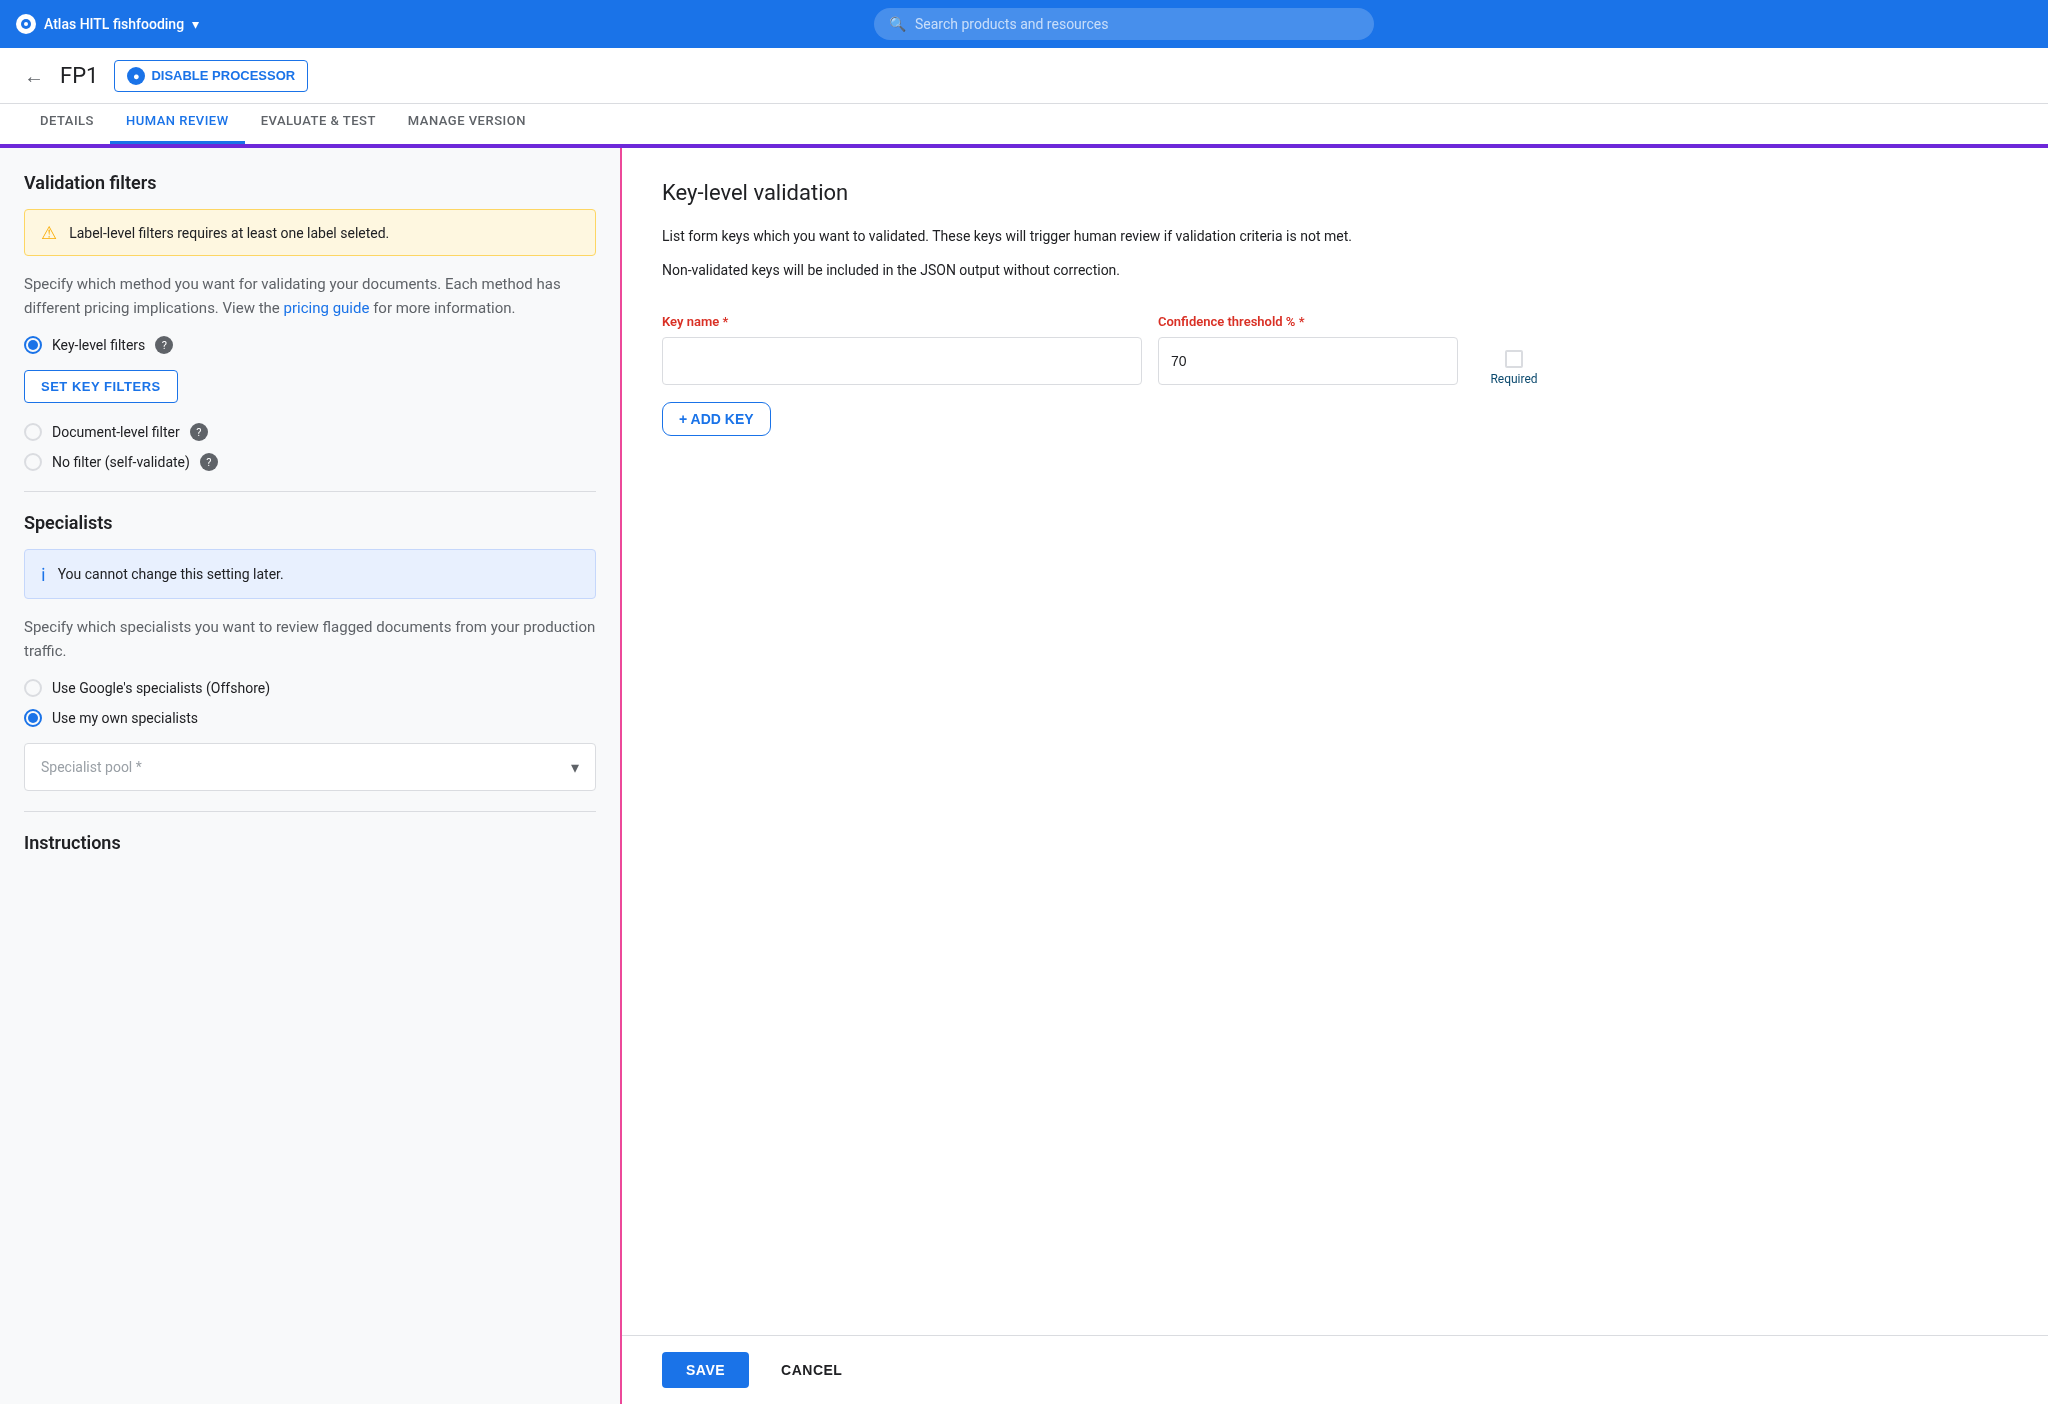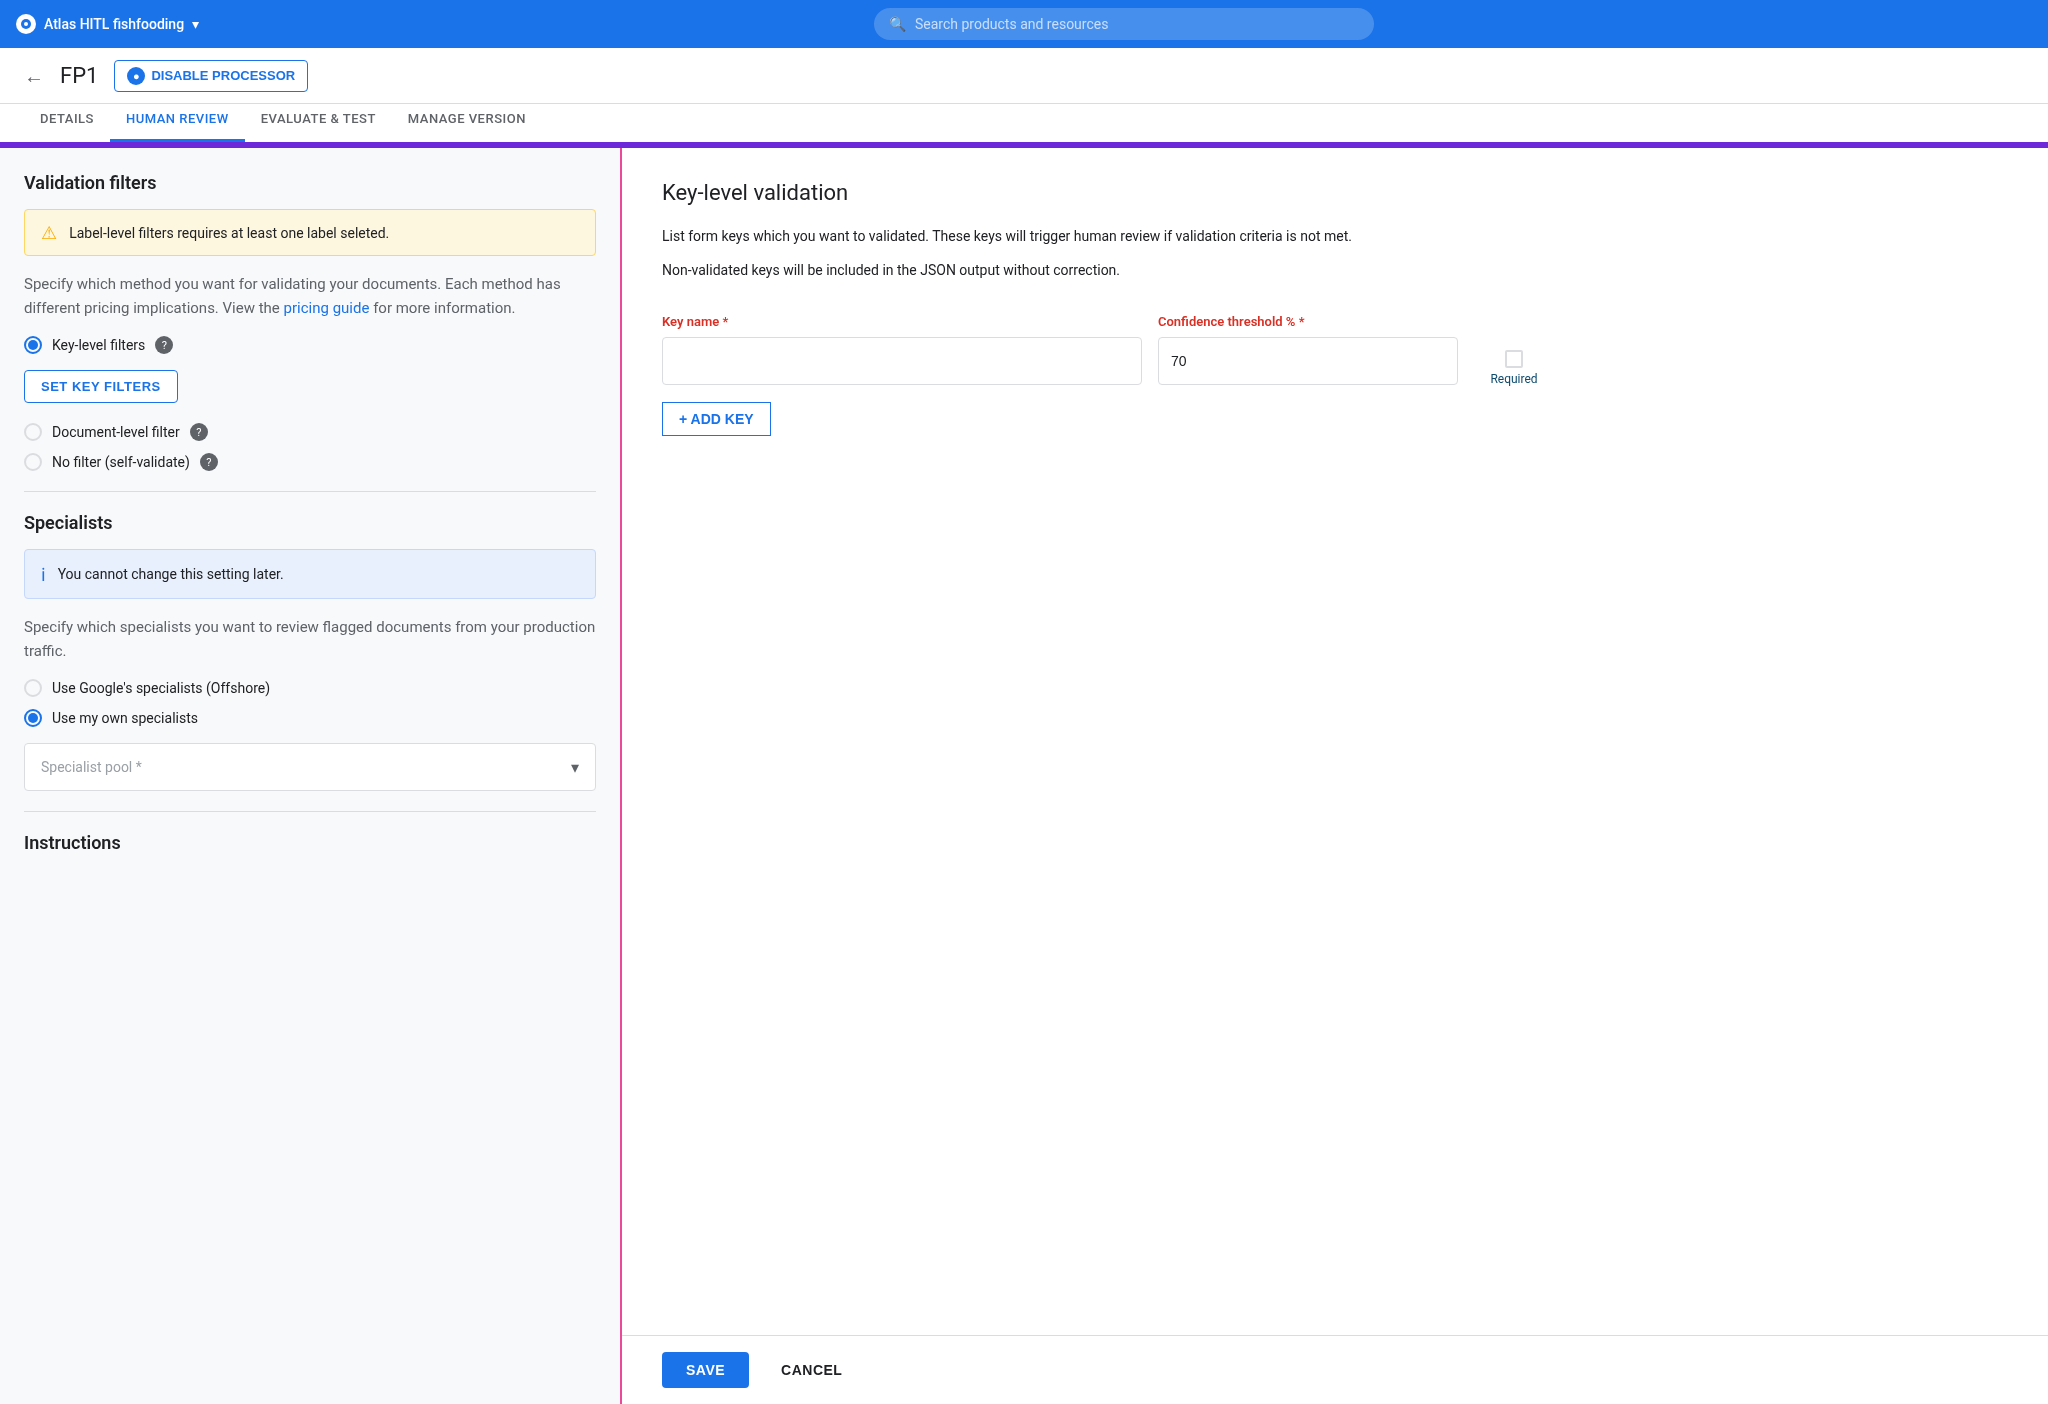--- a/index.html
+++ b/index.html
@@ -27,21 +27,21 @@
       border: 1.5px solid #1a73e8; border-radius: 4px;
       padding: 6px 12px; color: #1a73e8; font-size: 13px; font-weight: 600;
       cursor: pointer; background: white;
     }
     .disable-btn .icon { width: 18px; height: 18px; background: #1a73e8; border-radius: 50%; display: flex; align-items: center; justify-content: center; color: white; font-size: 11px; }
 
     
     .tabs {
       display: flex; align-items: flex-end;
       background: white; height: 44px; padding: 0 24px;
-      border-bottom: 6px solid #6d28d9;
+      border-bottom: 4px solid #6d28d9;
     }
     .tab {
       padding: 0 16px; height: 44px; display: flex; align-items: center;
       font-size: 13px; font-weight: 500; color: #5f6368; cursor: pointer;
       border-bottom: 3px solid transparent; letter-spacing: 0.5px;
     }
     .tab.active { color: #1a73e8; border-bottom-color: #1a73e8; }
 
     
     .main-layout { display: flex; height: calc(100vh - 148px); }
@@ -125,21 +125,21 @@
     .checkbox-wrapper { padding-top: 36px; display: flex; flex-direction: column; align-items: center; gap: 4px; }
     .checkbox {
       width: 18px; height: 18px; border: 2px solid #dadce0; border-radius: 2px;
       background: white; cursor: pointer; flex-shrink: 0;
     }
     .checkbox-label { font-size: 12px; color: #0c4a6e; }
 
     .add-key-btn {
       display: flex; align-items: center; gap: 6px;
       color: #1a73e8; font-size: 14px; font-weight: 600; cursor: pointer;
-      border: 1.5px solid #1a73e8; border-radius: 0; padding: 8px 16px;
+      border: 1.5px solid #1a73e8; border-radius: 9px; padding: 8px 16px;
       background: white; margin-top: 8px;
     }
 
     
     .save-btn {
       background: #1a73e8; color: white; border: none; border-radius: 4px;
       padding: 10px 24px; font-size: 14px; font-weight: 600; cursor: pointer;
       letter-spacing: 0.5px;
     }
     .cancel-btn {

